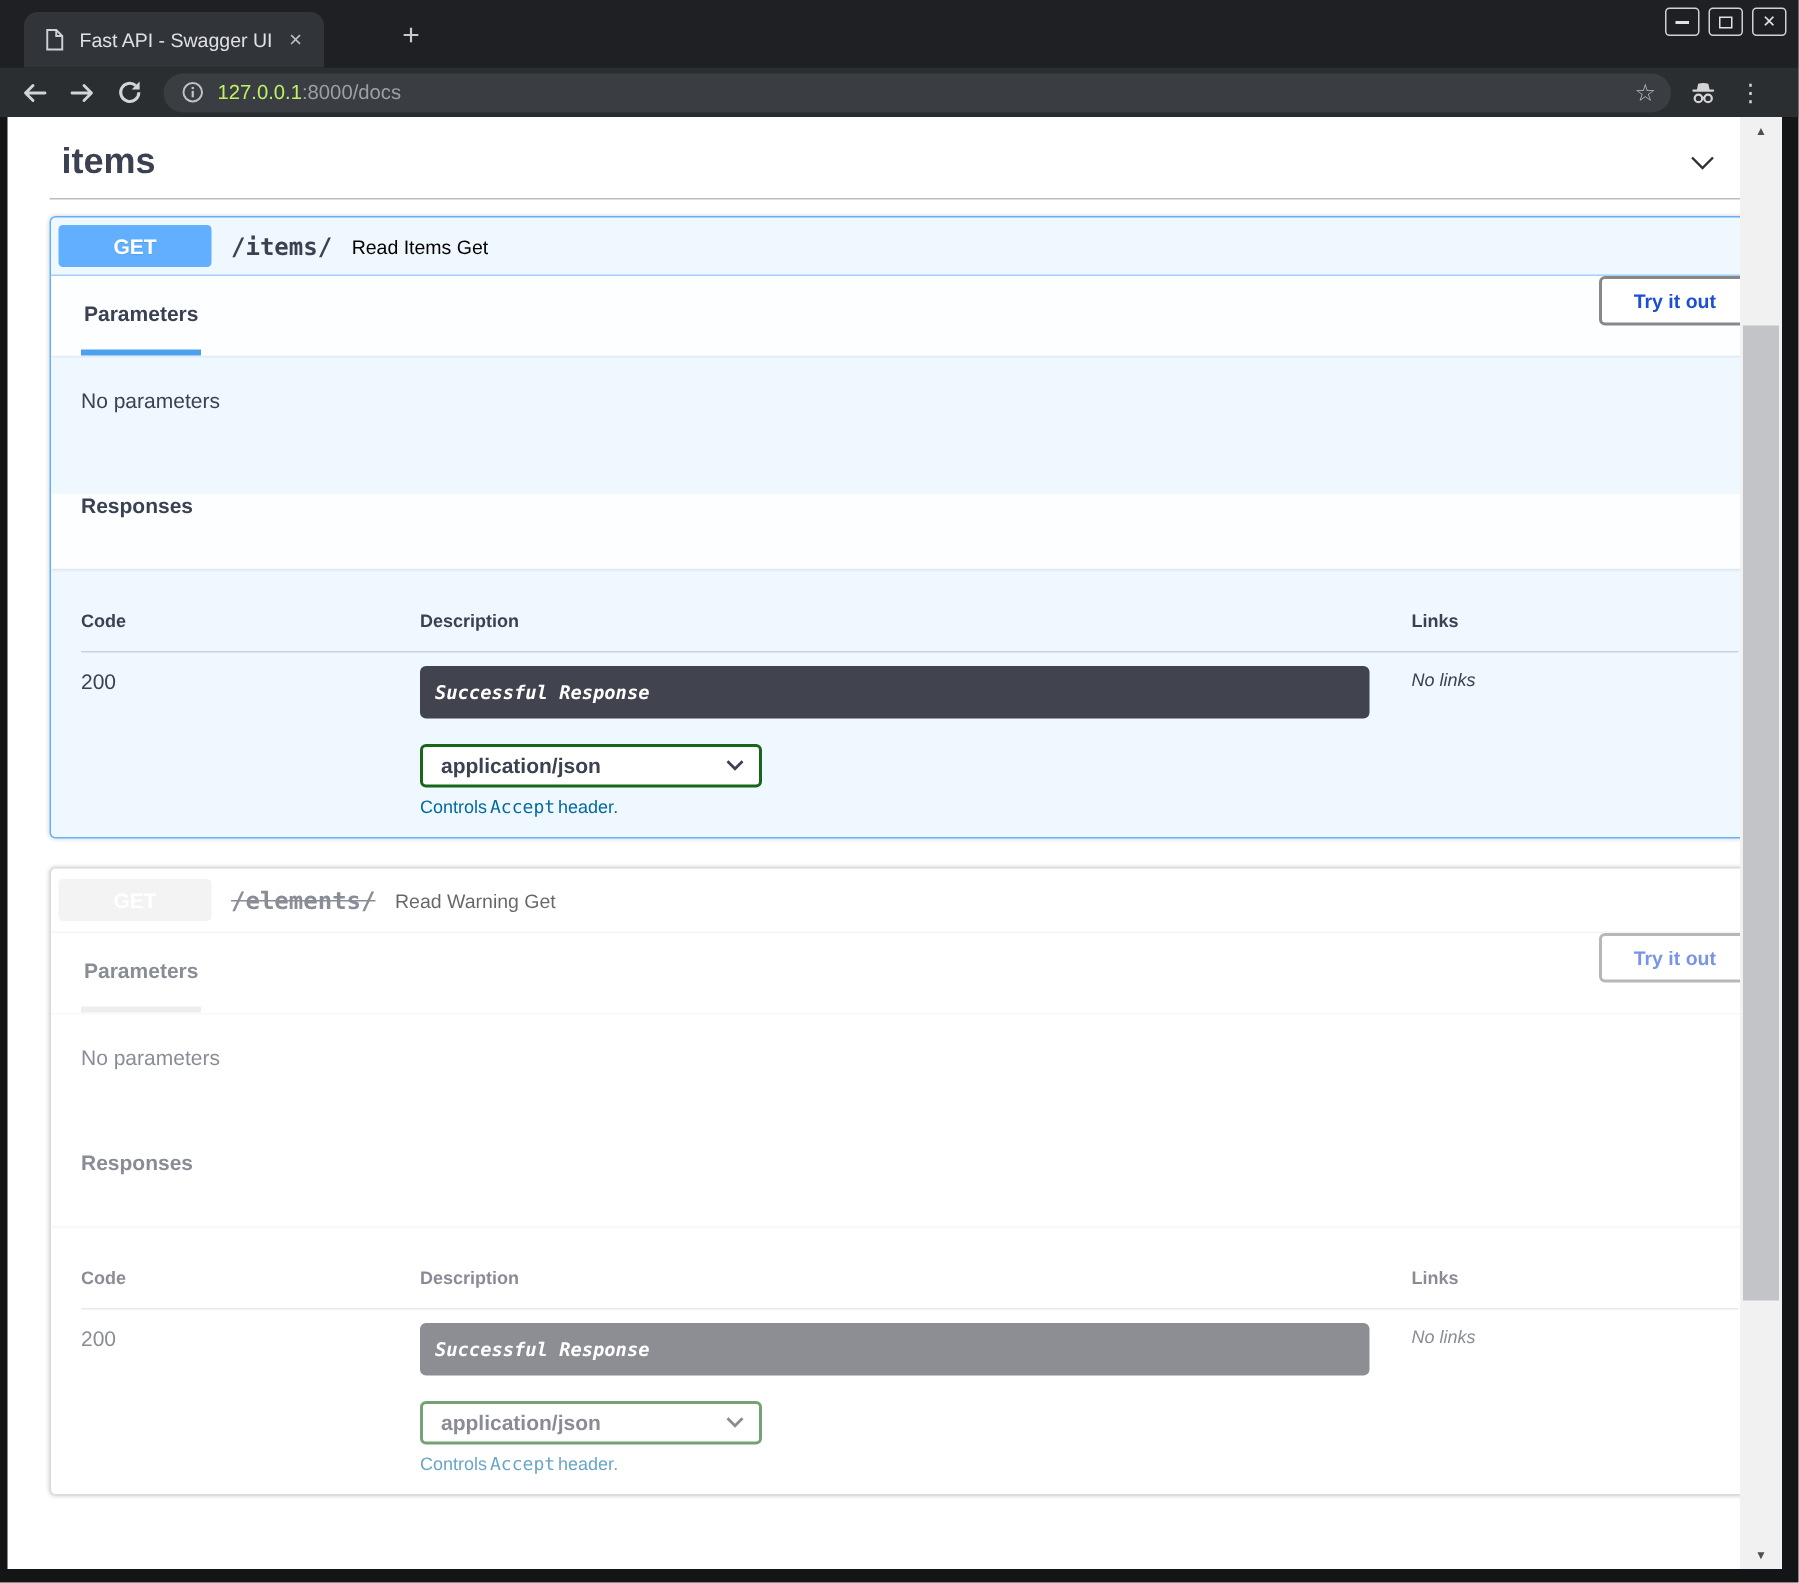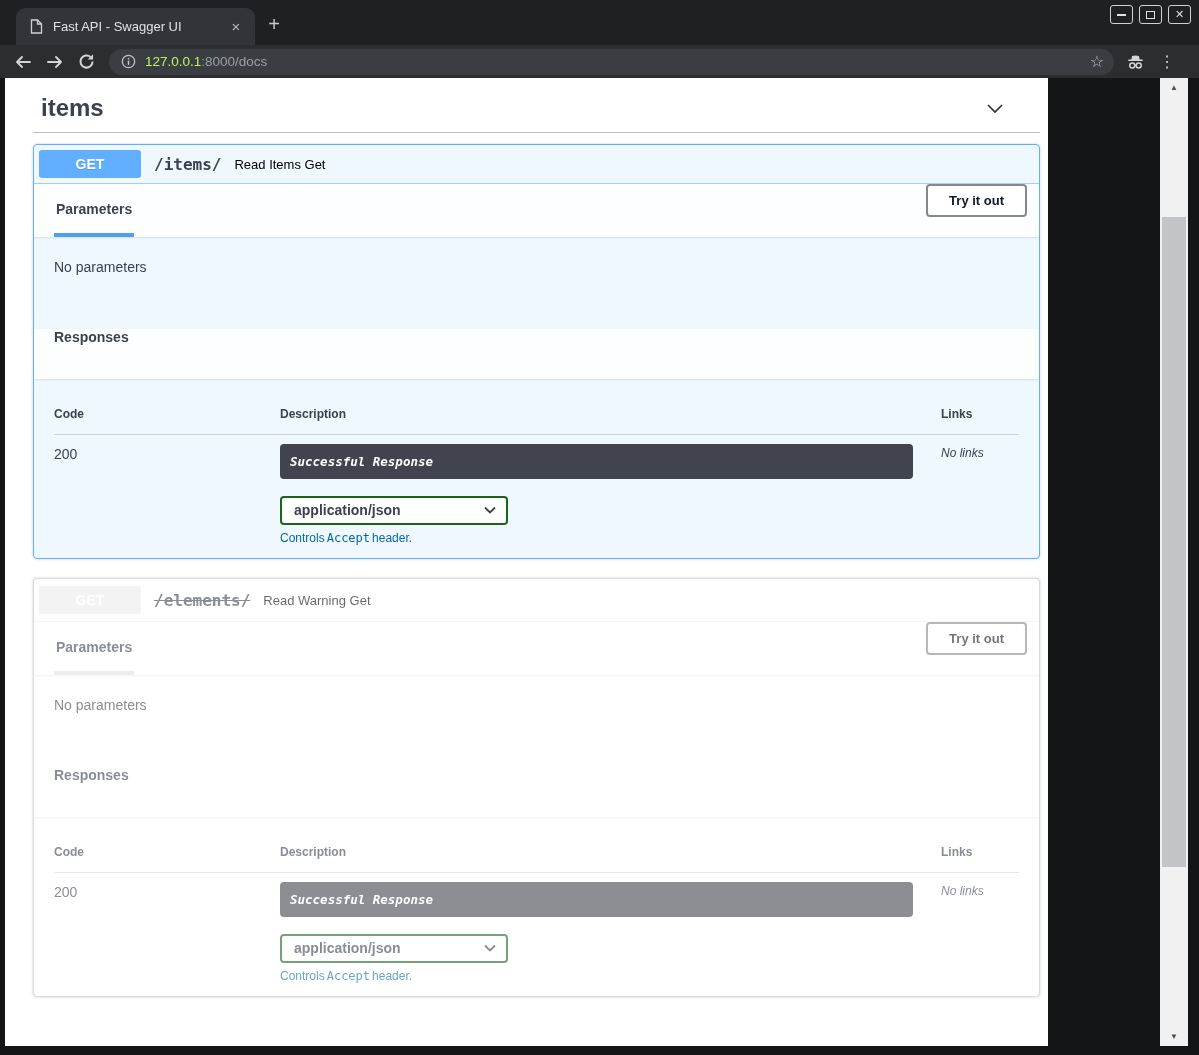--- a/index.html
+++ b/index.html
@@ -1,21 +1,21 @@
 <!DOCTYPE html>
 <html><head>
 <meta charset="utf-8">
 <style>
   * { margin:0; padding:0; box-sizing:border-box; }
   html,body { width:1199px; height:1055px; }
   body { background:#141517; font-family:"Liberation Sans", sans-serif; position:relative; overflow:hidden; }
 
   
   .tabstrip { position:absolute; top:0; left:0; right:0; height:45px; background:#1e2023; }
-  .tab { position:absolute; left:16px; top:8px; width:239px; height:37px; background:#313438;
+  .tab { position:absolute; left:16px; top:8px; width:200px; height:37px; background:#313438;
          border-radius:9px 9px 0 0; display:flex; align-items:center; padding:0 10px 0 14px; }
   .tab-title { color:#dfe1e4; font-size:13px; flex:1; margin-left:10px; white-space:nowrap; overflow:hidden; }
   .tab-close { color:#b9bcc0; font-size:15px; width:18px; height:18px; line-height:17px; text-align:center; border-radius:50%; }
   .newtab { position:absolute; left:262px; top:14px; color:#c8cacc; font-size:20px; line-height:20px; width:24px; text-align:center; }
   .wincontrols { position:absolute; right:8px; top:5px; display:flex; gap:6px; }
   .winbtn { width:23px; height:19px; border:1px solid #cfd2d5; border-radius:3px; display:flex; align-items:center; justify-content:center; color:#dfe1e4; font-size:11px; }
   .winbtn .bar { width:9px; height:2px; background:#dfe1e4; }
   .winbtn .sq { width:9px; height:8px; border:1.5px solid #dfe1e4; }
 
   .toolbar { position:absolute; top:45px; left:0; right:0; height:33px; background:#2b2e31; display:flex; align-items:center; }
@@ -23,21 +23,21 @@
   .urlpill { height:26px; background:#3a3d41; border-radius:13px; margin-left:14px; width:1005px;
              display:flex; align-items:center; padding:0 10px 0 12px; }
   .url-host { color:#bef264; font-size:13.5px; margin-left:9px; }
   .url-rest { color:#9aa0a6; font-size:13.5px; }
   .url-spacer { flex:1; }
   .star { color:#c0c3c6; font-size:16px; }
   .incog { margin-left:12px; display:flex; }
   .kebab { color:#cfd2d5; font-size:16px; margin-left:14px; letter-spacing:0; }
 
   
-  .viewport { position:absolute; top:78px; left:5px; width:1043px; bottom:9px; background:#fff; overflow:hidden; }
+  .viewport { position:absolute; top:78px; left:5px; width:1183px; bottom:9px; background:#fff; overflow:hidden; }
   .swagger { padding:12px 8px 0 28px; }
 
   
   .tagrow { display:flex; align-items:center; justify-content:space-between; padding:4px 34px 10px 8px;
             border-bottom:1px solid rgba(59,65,81,.35); margin-bottom:11px; cursor:pointer; }
   .tagtitle { font-size:24px; font-weight:bold; color:#3b4151; }
 
   
   .opblock { border:1px solid #61affe; background:rgba(97,175,254,.1); border-radius:4px;
              box-shadow:0 0 3px rgba(0,0,0,.19); margin-bottom:19px; overflow:hidden; }
@@ -57,21 +57,21 @@
 
   .warnrow { padding:14px 20px 12px; font-size:14px; font-weight:bold; color:#3b4151; }
 
   .sechead { background:rgba(255,255,255,.88); box-shadow:0 1px 2px rgba(0,0,0,.1);
              display:flex; justify-content:space-between; align-items:flex-start; height:53px; padding:0 10px 0 20px; }
   .sechead.resp { height:50px; }
   .tabitem { align-self:stretch; display:flex; align-items:center; font-size:14px; font-weight:bold;
              color:#3b4151; border-bottom:4px solid #4da1ec; padding:0 2px; }
   .deprecated .tabitem { border-bottom-color:#e2e2e2; }
   .sectitle { font-size:14px; font-weight:bold; color:#3b4151; }
-  .trybtn { border:2px solid #888; border-radius:4px; background:#fff; color:#0f172a; font-weight:bold;
+  .trybtn { border:2px solid #888; border-radius:4px; background:#fff; color:#1d4ed8; font-weight:bold;
             font-size:13px; padding:7px 21px; margin-right:2px; cursor:pointer; font-family:inherit; }
 
   .noparams { padding:22px 20px 54px; font-size:14px; color:#3b4151; }
 
   .respbody { padding:28px 20px 13px; }
   .rgrid { display:grid; grid-template-columns:226px 661px 1fr; }
   .rghead { font-size:12px; font-weight:bold; color:#3b4151; padding-bottom:13px; }
   .rgheadrow { border-bottom:1px solid rgba(59,65,81,.2); }
   .rgcell { padding-top:11px; font-size:14px; color:#3b4151; }
   .respbar { background:#41444e; border-radius:4px; color:#fff; padding:10px 10px;

